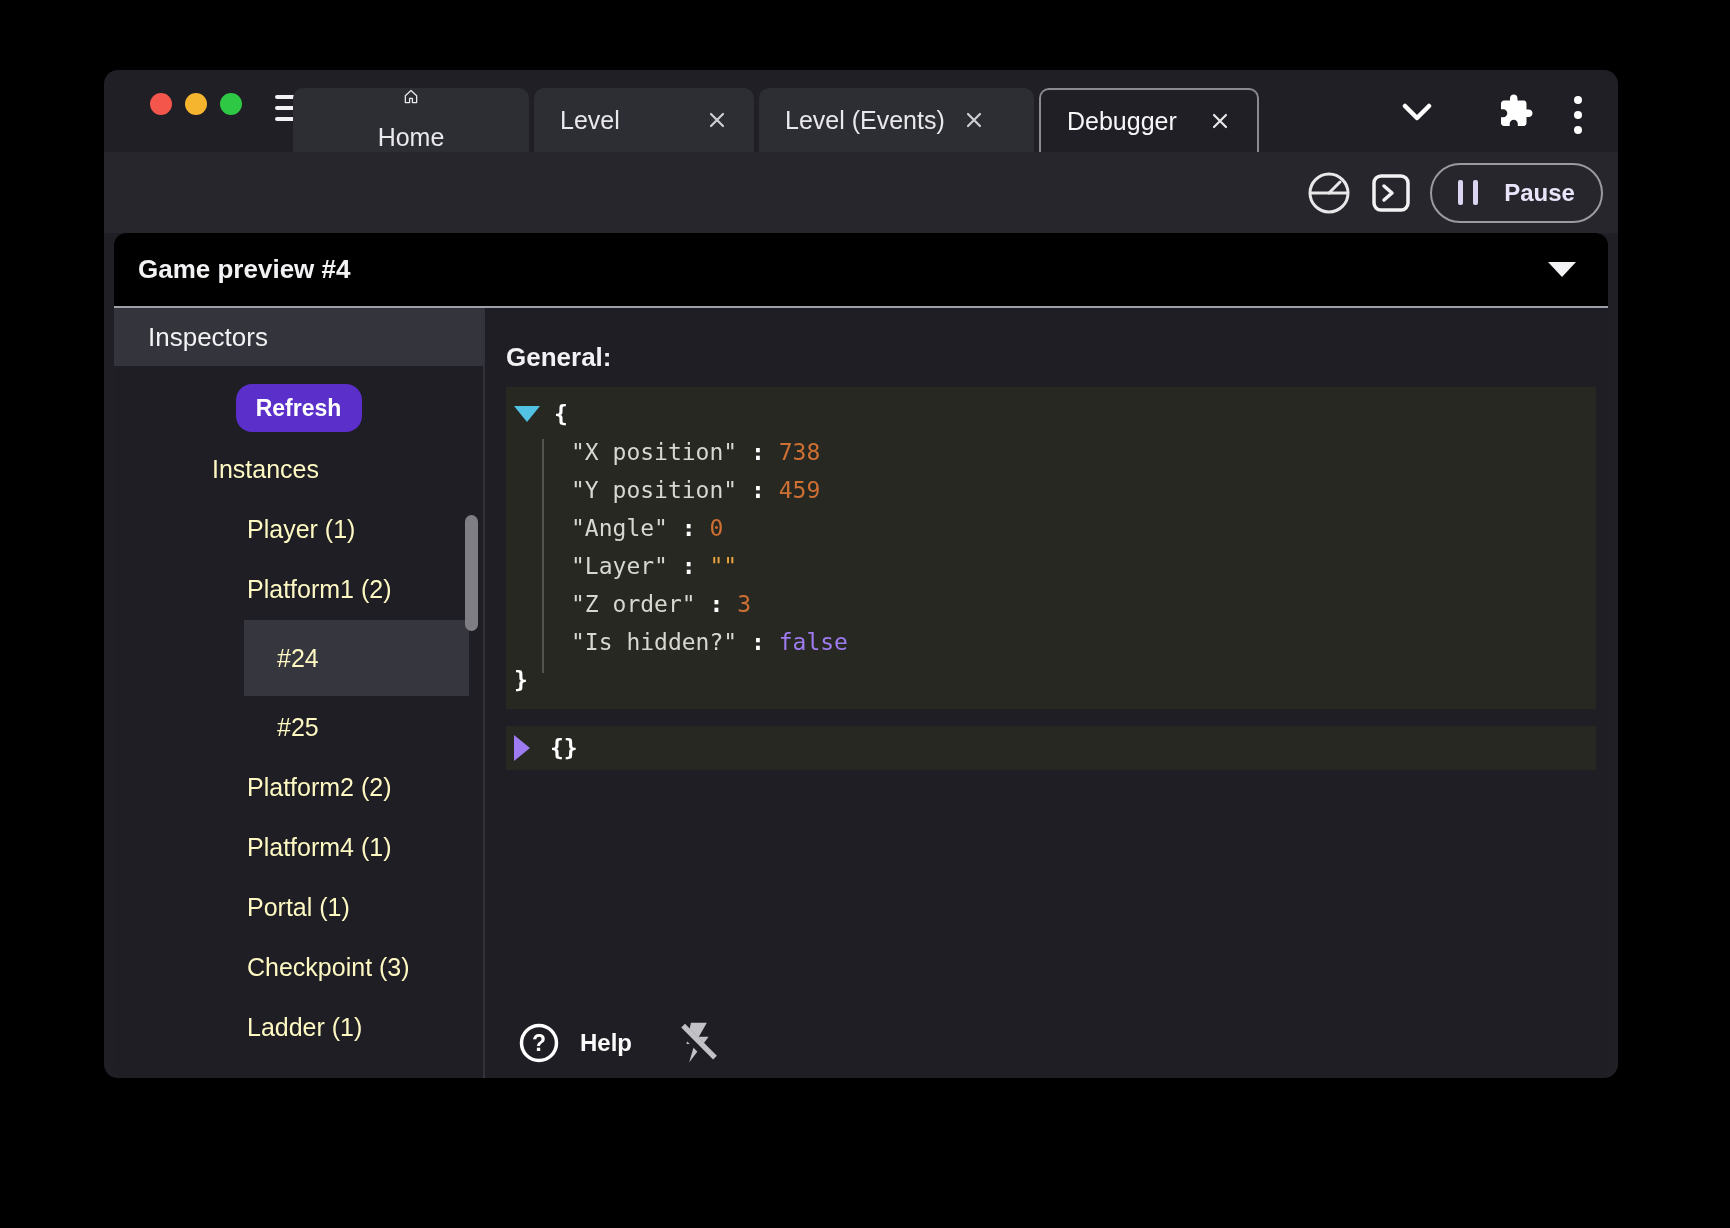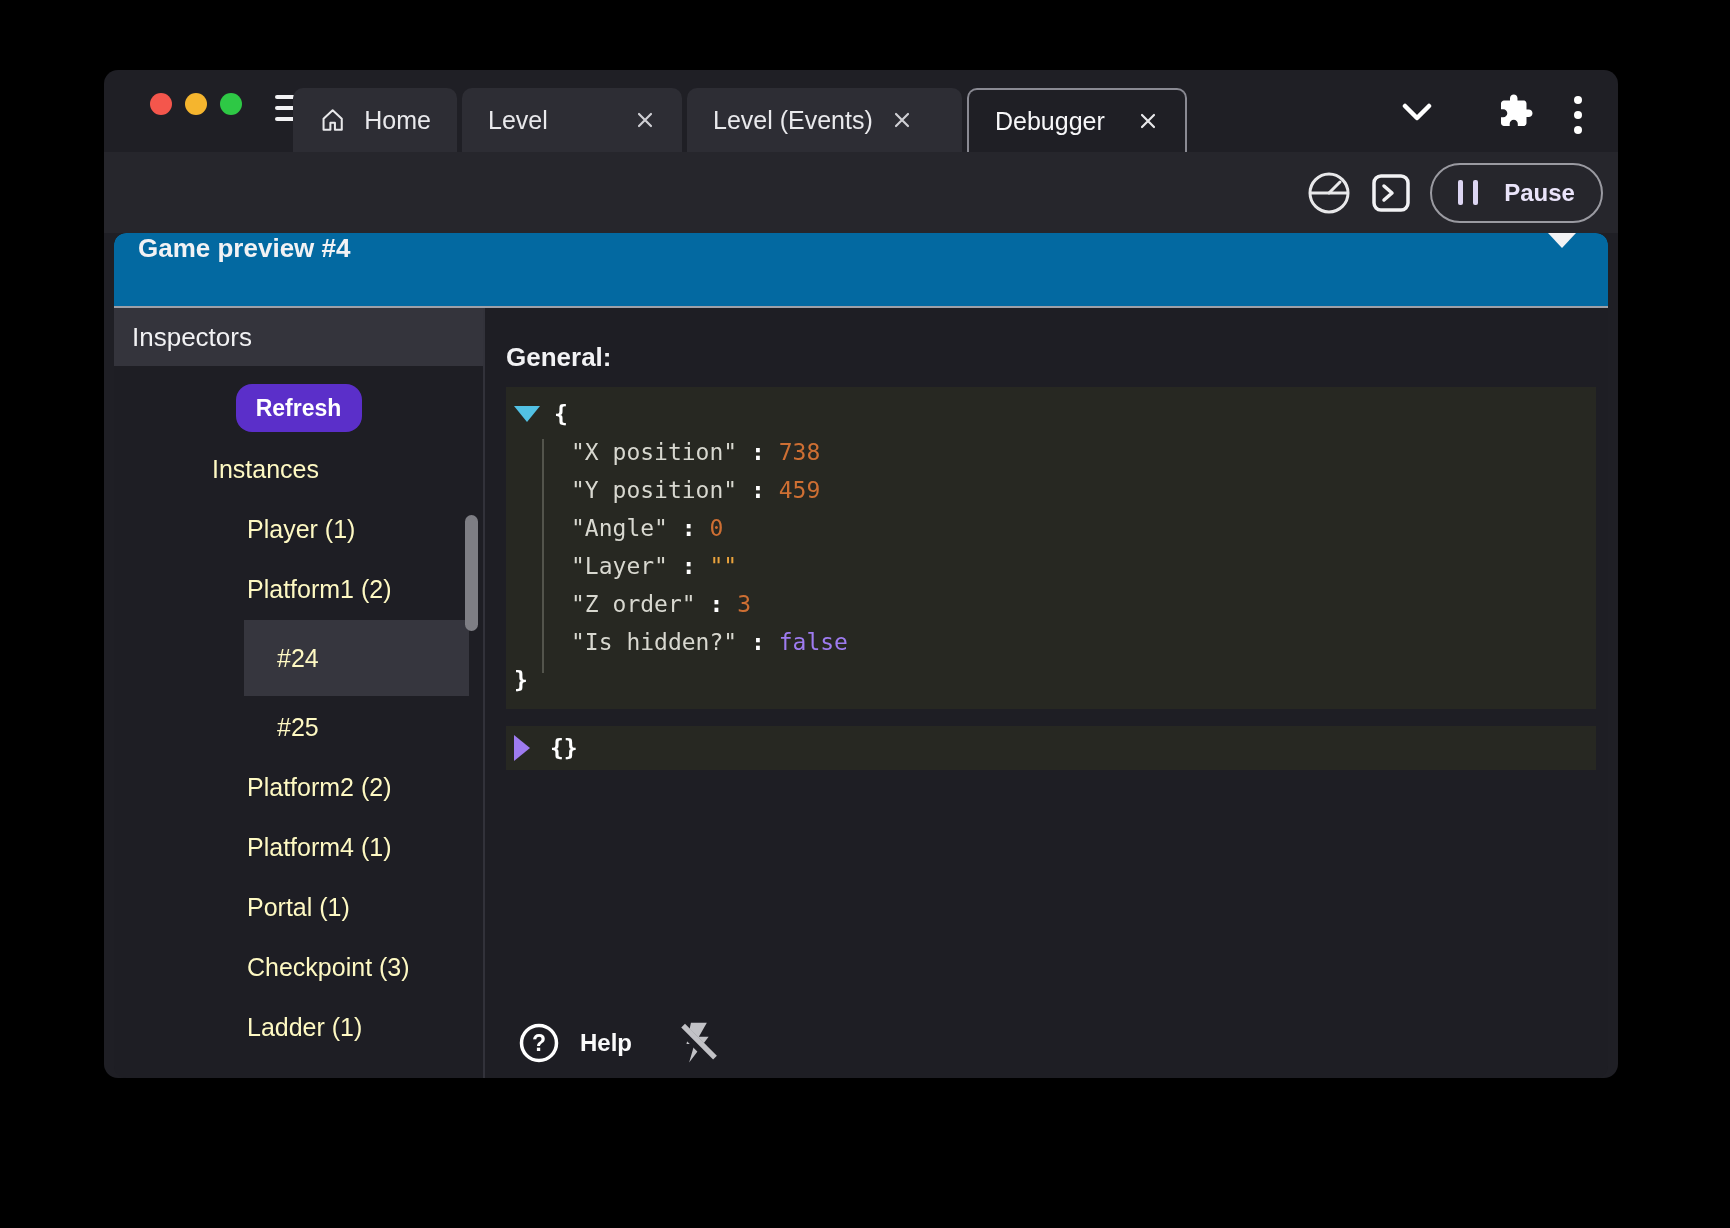--- a/index.html
+++ b/index.html
@@ -14,21 +14,21 @@
   .traffic { position:absolute; left:46px; top:23px; display:flex; gap:13px; }
   .dot { width:22px; height:22px; border-radius:50%; }
   .dot.red { background:#F4564C; } .dot.yellow { background:#F5B52E; } .dot.green { background:#2EC845; }
   .hamburger { position:absolute; left:171px; top:25px; width:44px; display:flex; flex-direction:column; gap:7px; }
   .hamburger span { display:block; height:4px; background:#F2F2F4; border-radius:2px; }
 
   .tabs { position:absolute; left:189px; bottom:0; height:64px; display:flex; gap:5px; }
   .tab { display:flex; align-items:center; gap:18px; padding:0 26px; height:64px;
          background:#2D2D34; border-radius:10px 10px 0 0; font-size:25px; color:#E9E9EC; cursor:default; }
   .tab.active { background:#1F1F25; border:2px solid #8A8A93; border-bottom:none; color:#F7F7F9; }
-  .tab-home { width:164px; } .tab-level { width:220px; justify-content:space-between; }
+  .tab-home { width:236px;flex-direction:column; } .tab-level { width:220px; justify-content:space-between; }
   .tab-events { width:275px; justify-content:flex-start; } .tab-debugger { width:220px; justify-content:space-between; }
 
   .tb-right { position:absolute; top:0; right:0; height:82px; }
   .chev { position:absolute; right:186px; top:33px; }
   .puzzle { position:absolute; right:84px; top:23px; }
   .kebab { position:absolute; right:36px; top:26px; display:flex; flex-direction:column; gap:7px; }
   .kebab i { width:8px; height:8px; border-radius:50%; background:#fff; }
 
   
   .toolbar { height:81px; background:#26262C; display:flex; align-items:center;
@@ -36,33 +36,33 @@
   .tool-icon { margin-right:18px; display:flex; align-items:center; }
   .pause-btn { width:173px; height:60px; border:2px solid #9A9AA1; border-radius:31px;
                background:transparent; display:flex; align-items:center; justify-content:center;
                gap:26px; color:#EAE4FA; font-size:24px; font-weight:700; cursor:pointer; }
   .pause-bars { display:flex; gap:10px; }
   .pause-bars i { width:5px; height:25px; background:#DCD5F2; border-radius:2px; }
 
   
   .card { position:absolute; left:10px; right:10px; top:163px; bottom:0;
           background:#1E1E24; border-radius:12px; overflow:hidden; display:flex; flex-direction:column; }
-  .preview-header { height:75px; background:#0369a1; border-bottom:2px solid #9EA0A8;
-                    border-radius:12px 12px 0 0; display:flex; 
+  .preview-header { height:75px; background:#000000; border-bottom:2px solid #9EA0A8;
+                    border-radius:12px 12px 0 0; display:flex; align-items:center;
                     justify-content:space-between; padding:0 32px 0 24px; flex:none; }
   .preview-title { font-size:26px; font-weight:600; color:#F2F2F4; }
   .caret-down { width:0; height:0; border-left:14px solid transparent; border-right:14px solid transparent;
                 border-top:15px solid #F2F2F4; }
 
   .card-body { flex:1; display:flex; min-height:0; }
 
   
   .sidebar { width:371px; flex:none; position:relative; border-right:2px solid #32323A; overflow:hidden; }
   .sidebar-header { height:58px; background:#34343C; display:flex; align-items:center;
-                    padding-left:18px; font-size:26px; color:#F2F2F4; }
+                    padding-left:34px; font-size:26px; color:#F2F2F4; }
   .refresh-row { display:flex; justify-content:center; margin-top:18px; }
   .refresh-btn { width:126px; height:48px; background:#5B2FC9; border:none; border-radius:16px;
                  color:#fff; font-size:23px; font-weight:700; cursor:pointer;
                  font-family:"Liberation Sans", sans-serif; }
   .instances-list { margin-top:7px; }
   .tree-row { height:60px; display:flex; align-items:center; font-size:25px; color:#fef9c3; cursor:default; }
   .tree-row.lvl1 { padding-left:98px; }
   .tree-row.lvl2 { padding-left:133px; }
   .tree-row.lvl3 { padding-left:163px; }
   .tree-row.selected { background:#36363E; height:76px; margin:1px 14px 1px 130px; padding-left:33px; }

